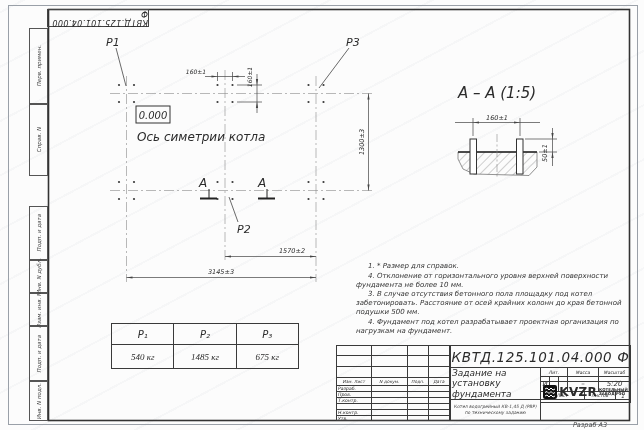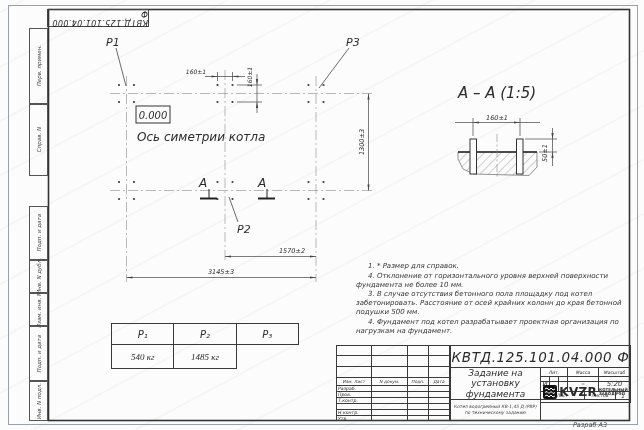--- a/index.html
+++ b/index.html
@@ -210,20 +210,21 @@
     <p>3. В случае отсутствия бетонного пола площадку под котел забетонировать. Расстояние от осей крайних колонн до края бетонной подушки 500 мм.</p>
     <p>4. Фундамент под котел разрабатывает проектная организация по нагрузкам на фундамент.</p>
   </div>
 
   <div class="ptable">
     <div class="hd">P₁</div>
     <div class="hd">P₂</div>
     <div class="hd">P₃</div>
     <div class="vl">540 кг</div>
     <div class="vl">1485 кг</div>
+    <div class="vl">675 кг</div>
   </div>
 
   <div class="tb">
 
     <div class="cell" style="left:0;top:0;width:36px;height:11px"></div>
     <div class="cell" style="left:35px;top:0;width:37px;height:11px"></div>
     <div class="cell" style="left:71px;top:0;width:22px;height:11px"></div>
     <div class="cell" style="left:92px;top:0;width:22px;height:11px"></div>
     <div class="cell" style="left:0;top:10px;width:36px;height:12px"></div>
     <div class="cell" style="left:35px;top:10px;width:37px;height:12px"></div>
@@ -259,21 +260,21 @@
     <div class="cell" style="left:35px;top:64px;width:37px;height:7px"></div>
     <div class="cell" style="left:71px;top:64px;width:22px;height:7px"></div>
     <div class="cell" style="left:92px;top:64px;width:22px;height:7px"></div>
     <div class="cell" style="left:0;top:70px;width:36px;height:6px;font-size:4.6px;justify-content:flex-start;padding-left:1px">Утв.</div>
     <div class="cell" style="left:35px;top:70px;width:37px;height:6px"></div>
     <div class="cell" style="left:71px;top:70px;width:22px;height:6px"></div>
     <div class="cell" style="left:92px;top:70px;width:22px;height:6px"></div>
 
     <div class="cell" style="left:114px;top:0;width:181px;height:23px;font-size:13.5px;letter-spacing:.6px">КВТД.125.101.04.000 Ф</div>
 
-    <div class="cell" style="left:114px;top:22px;width:91px;height:33px;font-size:9px;line-height:10.5px;text-align:center;padding:1px">Задание на установку фундамента</div>
+    <div class="cell" style="left:114px;top:22px;width:91px;height:33px;font-size:9px;line-height:10.5px;padding:1px">Задание на установку фундамента</div>
 
     <div class="cell" style="left:114px;top:54px;width:91px;height:22px;font-size:4.4px;line-height:5.6px;text-align:center;padding:2px;color:#444">Котел водогрейный КВ-1,45 Д (РВР) по техническому заданию</div>
 
     <div class="cell" style="left:204px;top:22px;width:28px;height:10px;font-size:4.5px">Лит.</div>
     <div class="cell" style="left:231px;top:22px;width:32px;height:10px;font-size:4.5px">Масса</div>
     <div class="cell" style="left:262px;top:22px;width:33px;height:10px;font-size:4.5px">Масштаб</div>
 
     <div class="cell" style="left:204px;top:31px;width:10px;height:16px;font-size:7px">И</div>
     <div class="cell" style="left:213px;top:31px;width:10px;height:16px"></div>
     <div class="cell" style="left:222px;top:31px;width:10px;height:16px"></div>

